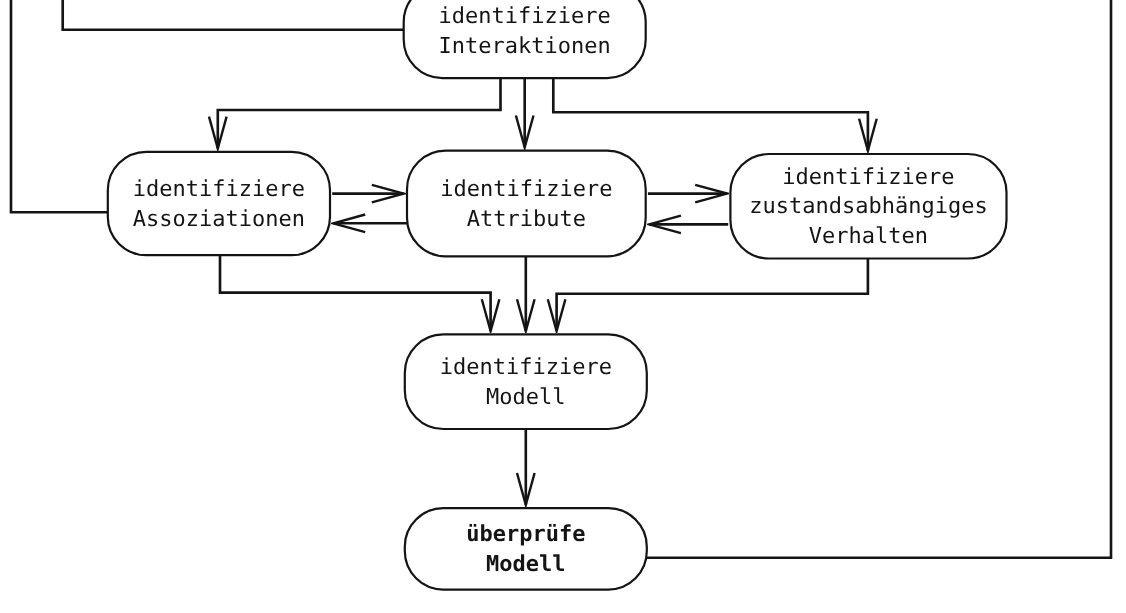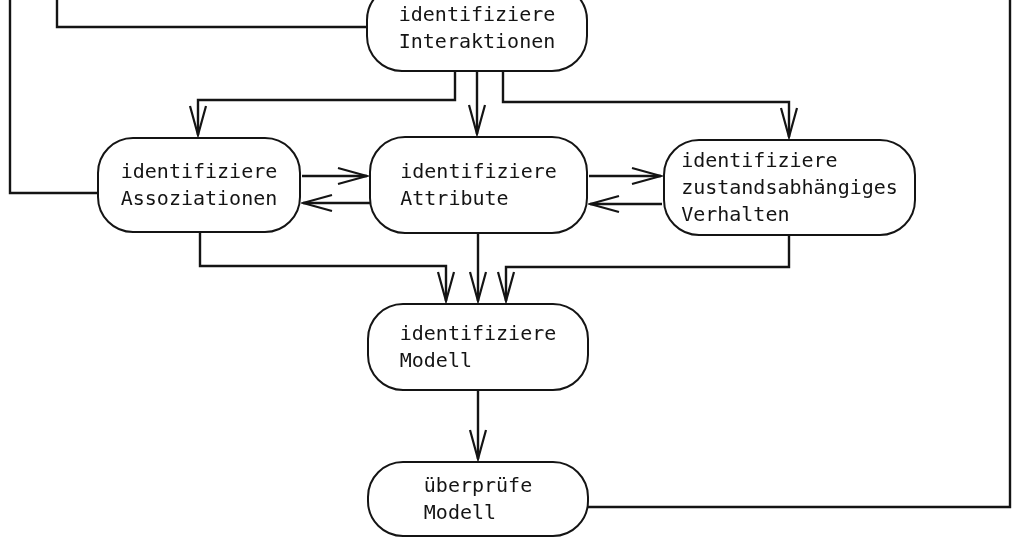--- a/index.html
+++ b/index.html
@@ -8,29 +8,29 @@
     overflow:hidden;font-family:"DejaVu Sans Mono","Liberation Mono",monospace;
   }
   .edges{position:absolute;left:0;top:0;width:1024px;height:557px;}
   .node{
     position:absolute;box-sizing:border-box;
     border:2.4px solid #141414;border-radius:36px;background:#ffffff;
     display:flex;align-items:center;justify-content:center;
     color:#141414;
   }
   .node-label{
-    white-space:pre-line;
+    white-space:pre-line;text-align:center;
     font-size:20px;line-height:27px;
   }
   .n-interaktionen{left:366px;top:-16px;width:222px;height:88px;}
   .n-assoziationen{left:97px;top:137px;width:204px;height:96px;}
   .n-attribute{left:369px;top:136px;width:219px;height:98px;}
   .n-zustand{left:663px;top:139px;width:253px;height:97px;}
   .n-konsolidiere{left:367px;top:303px;width:222px;height:88px;}
-  .n-ueberpruefe{left:367px;top:461px;width:222px;height:76px;}
+  .n-ueberpruefe{left:367px;top:461px;width:222px;height:76px;font-weight:bold;}
 </style>
 </head>
 <body>
 
 <div class="stage">
 
   <svg class="edges" width="1024" height="557" viewBox="0 0 1024 557" fill="none" stroke="#141414" stroke-width="2.4">
     <defs>
       <marker id="arrow" viewBox="-32 -10 34 20" refX="0" refY="0" markerWidth="34" markerHeight="20" orient="auto" markerUnits="userSpaceOnUse">
         <path d="M-29,-8 L0,0 L-29,8" fill="none" stroke="#141414" stroke-width="2.2"></path>

